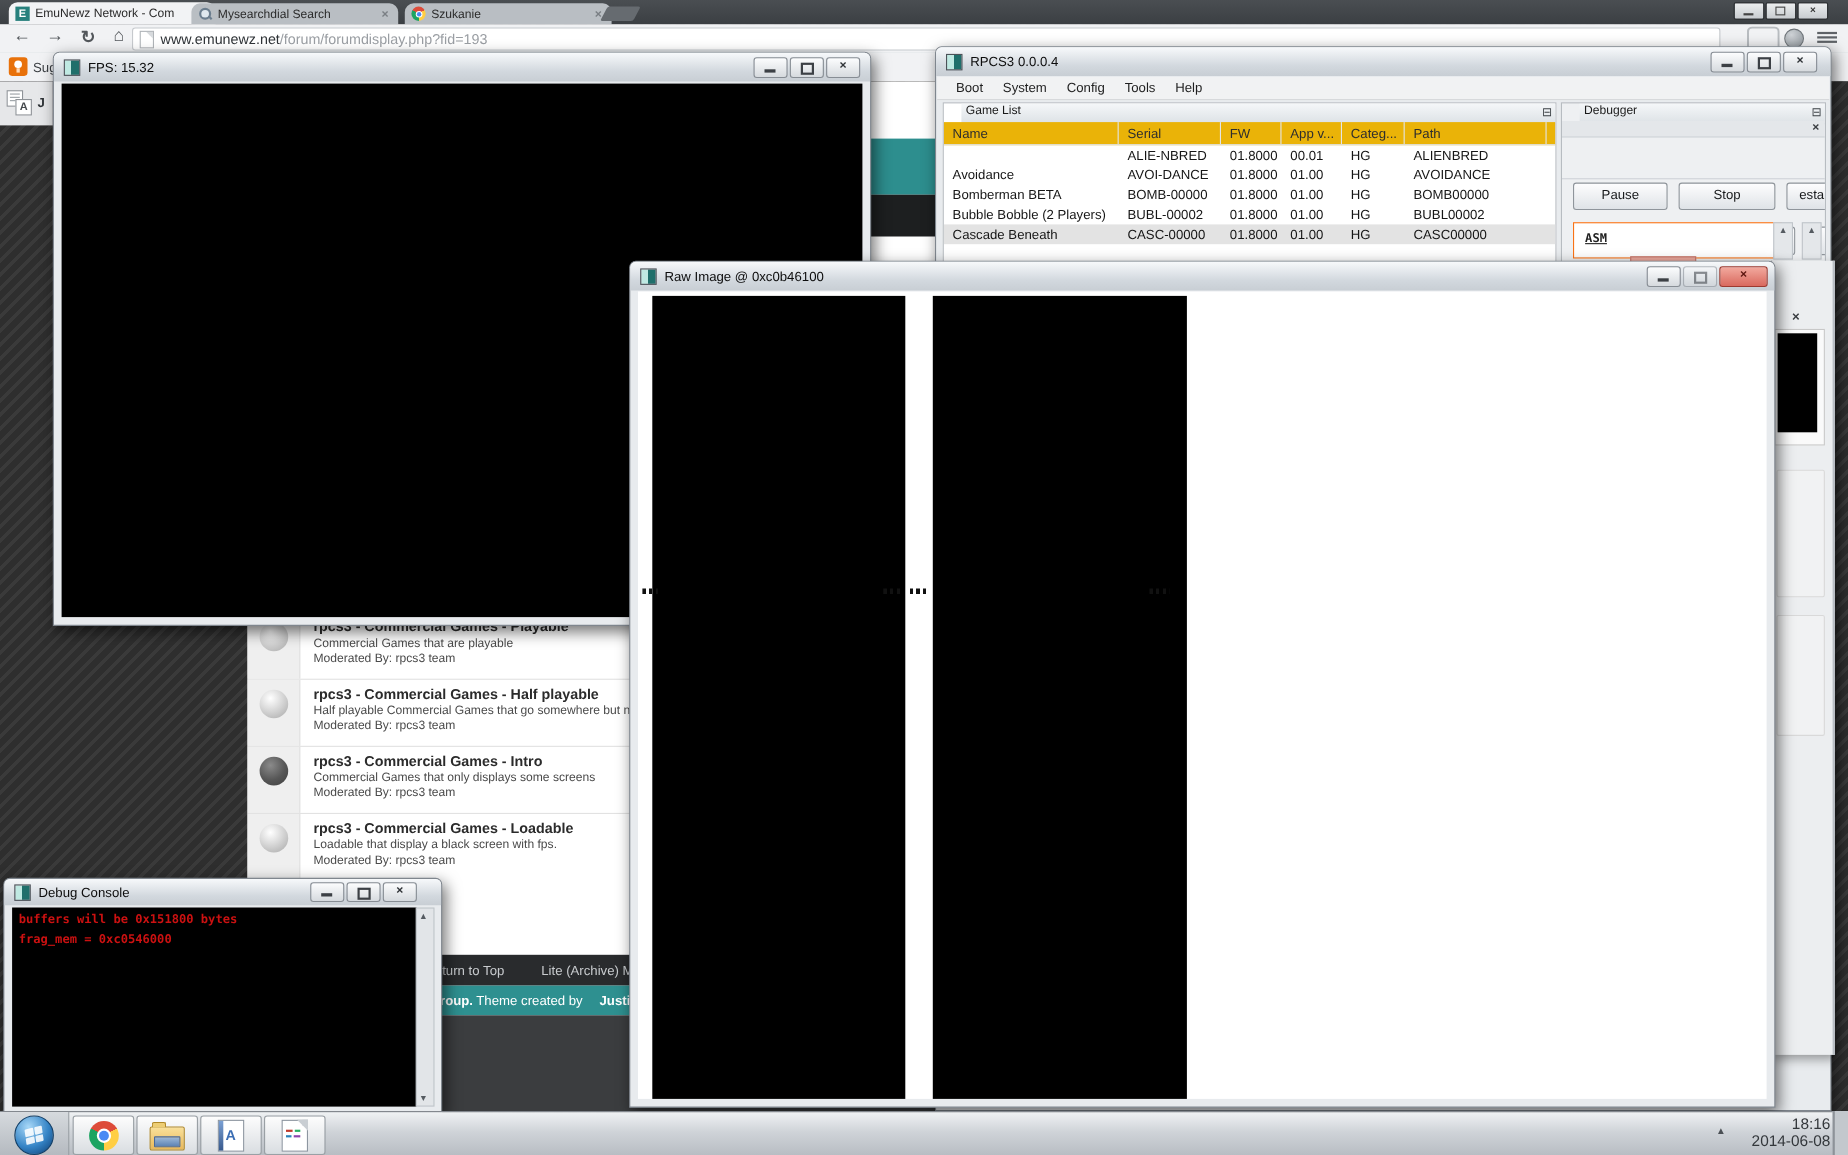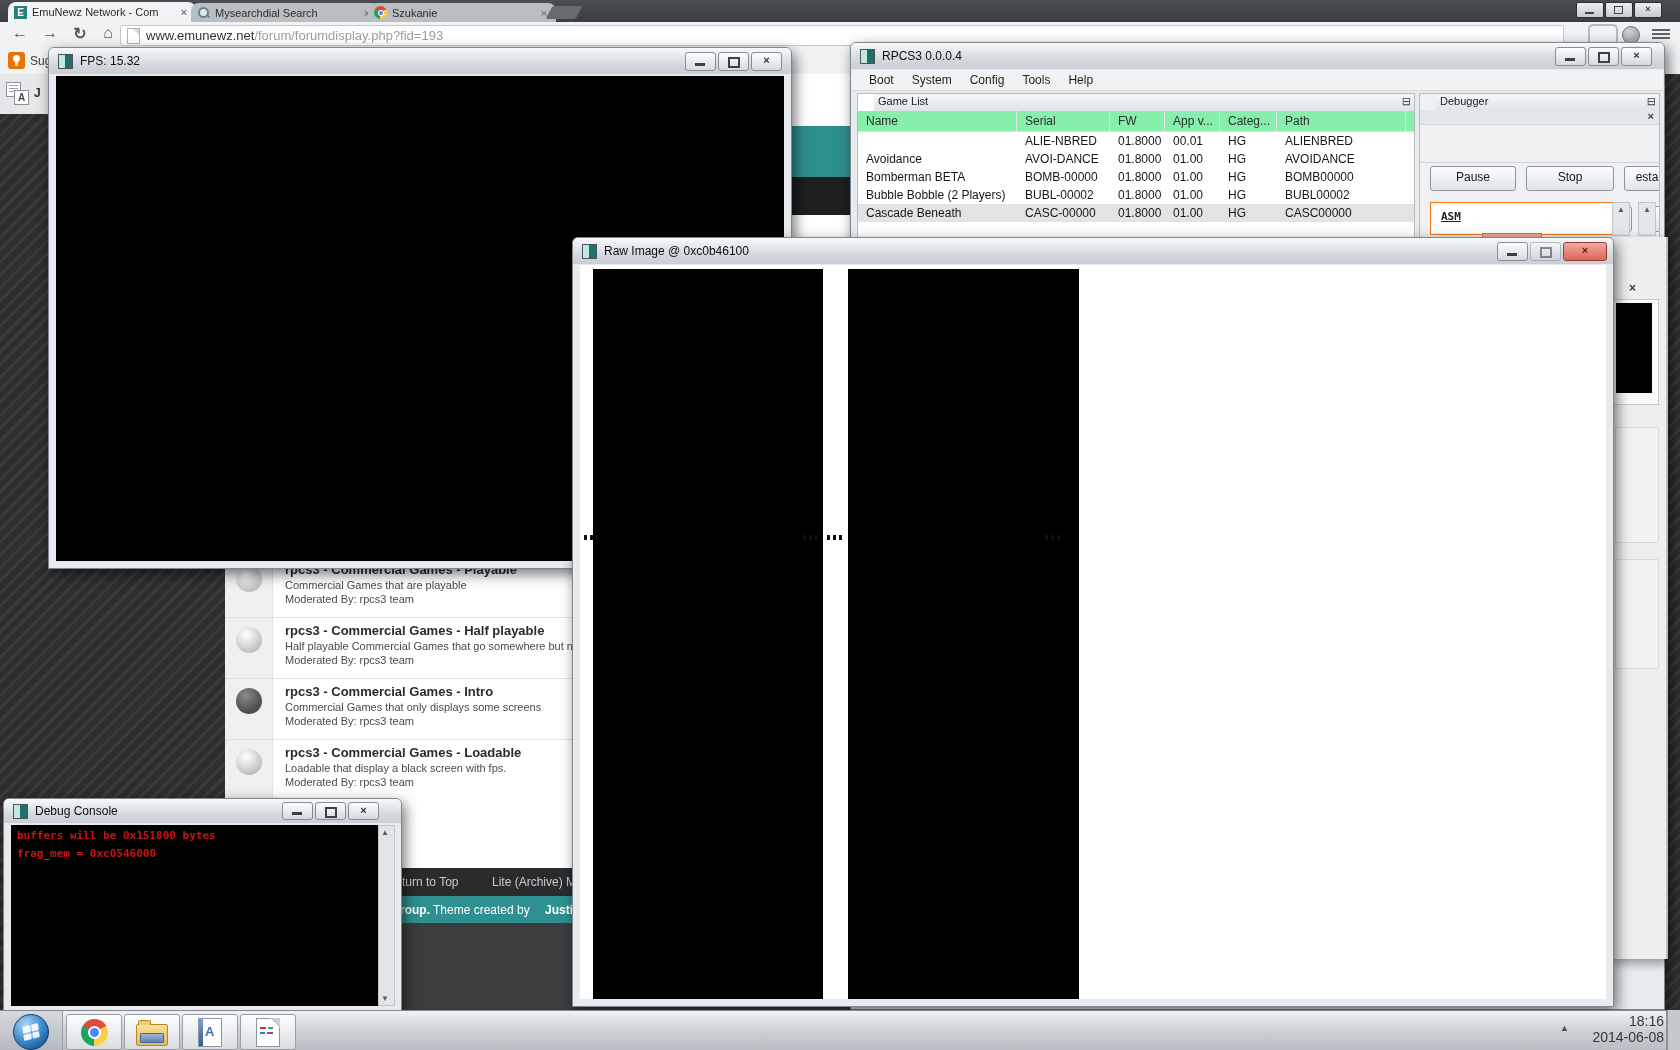--- a/index.html
+++ b/index.html
@@ -72,21 +72,21 @@
   .cap{width:29px;height:17px;background:linear-gradient(#fcfdfe,#d6dade);border:1px solid #878d94;border-radius:3px;position:relative;font-size:11px;color:#303438;text-align:center;line-height:15px;font-weight:bold;}
   .cap .minbar{position:absolute;left:9px;bottom:4px;width:10px;height:3px;background:#3c4045;}
   .cap .maxbox{position:absolute;left:9px;top:4px;width:8px;height:7px;border:2px solid #3c4045;}
   .cap.red{background:linear-gradient(#f2a99e,#d9695e);border-color:#9c3a30;color:#5c160f;width:42px;}
   
   #menubar{position:absolute;left:1px;top:27px;right:1px;height:20px;background:#f1f2f3;border-bottom:1px solid #d7d9db;display:flex;align-items:center;padding-left:8px;}
   .menuitem{font-size:12px;color:#1f1f1f;padding:0 9px;}
   .panel{position:absolute;background:#ffffff;border:1px solid #b7bcc1;}
   .phead{position:absolute;left:16px;top:0;right:0;height:16px;background:linear-gradient(#f5f7f9,#dde2e6);border-bottom:1px solid #c3c8cd;font-size:11px;color:#1a1a1a;padding:1px 4px;}
   .dockico{position:absolute;right:3px;top:1px;font-size:11px;color:#3e4348;}
-  .gl-headrow{position:absolute;left:0;top:17px;right:0;height:20px;background:#86efac;border-bottom:1px solid #dfe1e3;display:flex;font-size:12px;color:#2e2e2e;}
+  .gl-headrow{position:absolute;left:0;top:17px;right:0;height:20px;background:#eab308;border-bottom:1px solid #dfe1e3;display:flex;font-size:12px;color:#2e2e2e;}
   .gl-row{display:flex;height:18px;font-size:12px;color:#161616;align-items:center;}
   .gl-row.sel{background:#e3e3e3;}
   .gc{padding-left:8px;white-space:nowrap;overflow:hidden;flex:none;border-right:1px solid transparent;}
   .gl-headrow .gc{border-right:1px solid #e3e5e7;padding-top:3px;}
   .gc0{width:150px;}.gc1{width:84px;}.gc2{width:46px;}.gc3{width:46px;}.gc4{width:48px;}.gc5{width:120px;}
   .dbtn{position:absolute;height:23px;background:linear-gradient(#fdfdfe,#dfe3e7);border:1px solid #8f959b;border-radius:3px;font-size:12px;color:#16181a;text-align:center;line-height:21px;margin-top:36px;}
   .asmbox{position:absolute;background:#fff;border:1px solid #f97316;font-family:"DejaVu Sans Mono",monospace;font-size:11px;font-weight:bold;color:#222;padding:7px 0 0 10px;text-decoration:underline;}
   .scrl{position:absolute;width:16px;background:#e4e7ea;border:1px solid #c0c5ca;text-align:center;font-size:8px;color:#555b61;padding-top:2px;}
   
   .console-text{font-family:"DejaVu Sans Mono",monospace;font-size:11px;font-weight:bold;color:#cc1111;line-height:14px;padding:4px 6px;white-space:pre;}
@@ -119,21 +119,21 @@
 <body>
 
 <div id="screen">
 
   <div class="abs" id="tabstrip">
     <div class="tab active" style="left:8px;width:176px;">
       <span class="fav fav-emu">E</span>
       <span class="tlabel">EmuNewz Network - Com</span>
       <span class="tclose">×</span>
     </div>
-    <div class="tab inactive" style="left:191px;width:176px;">
+    <div class="tab inactive" style="left:174px;width:176px;">
       <span class="fav fav-mag"></span>
       <span class="tlabel">Mysearchdial Search</span>
       <span class="tclose">×</span>
     </div>
     <div class="tab inactive" style="left:368px;width:176px;">
       <span class="fav fav-chrome"></span>
       <span class="tlabel">Szukanie</span>
       <span class="tclose">×</span>
     </div>
     <div class="newtabstub"></div>

